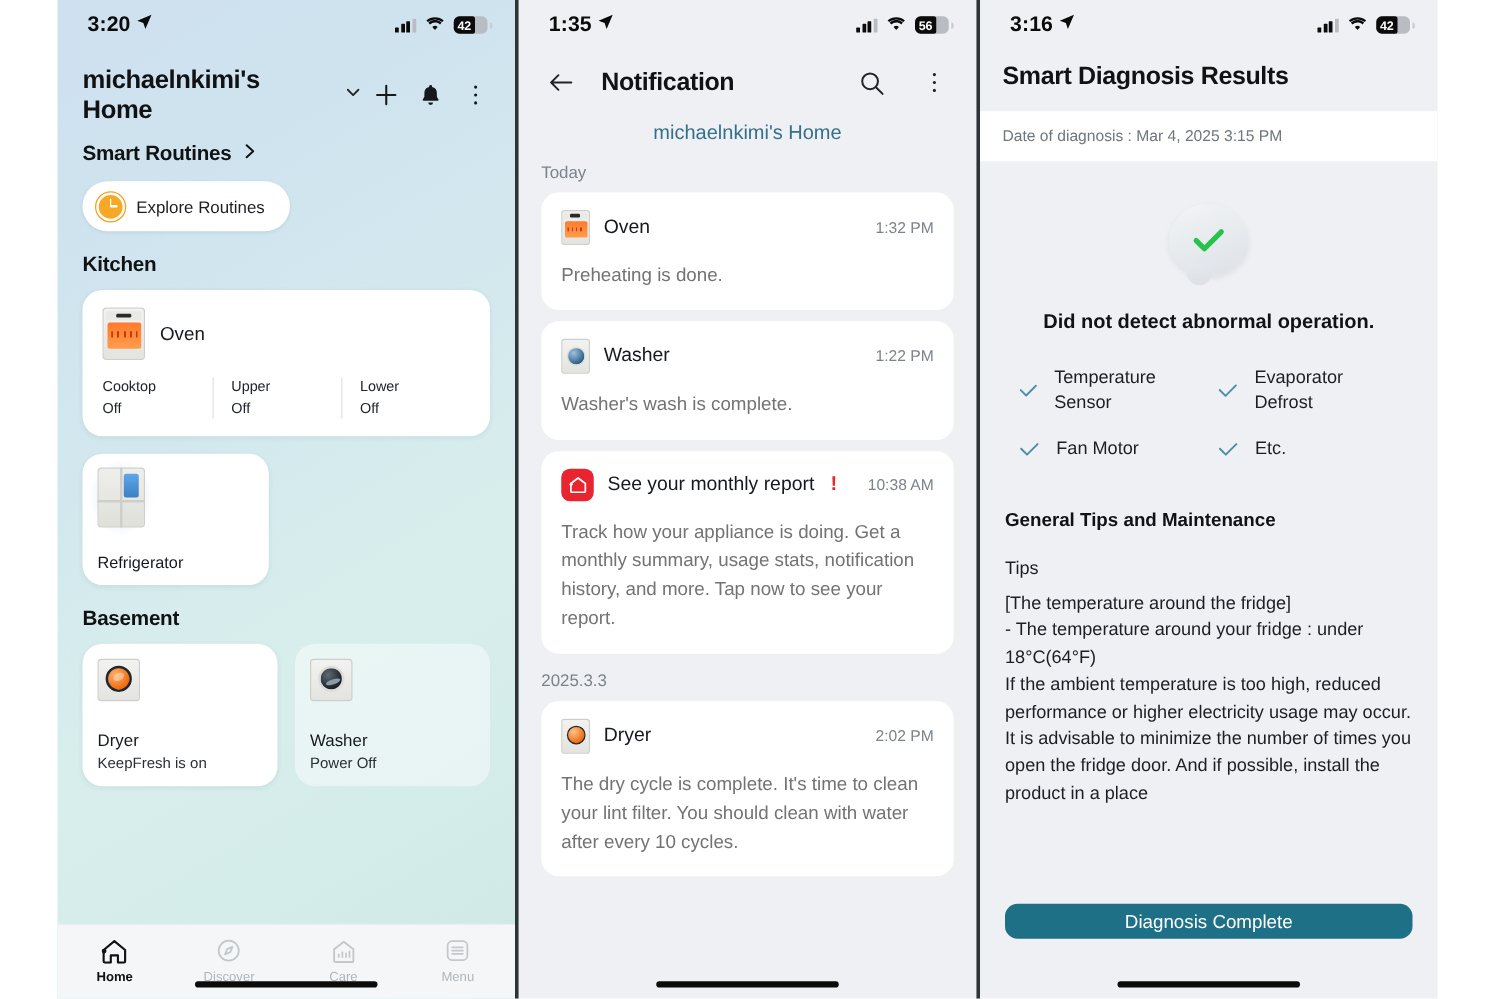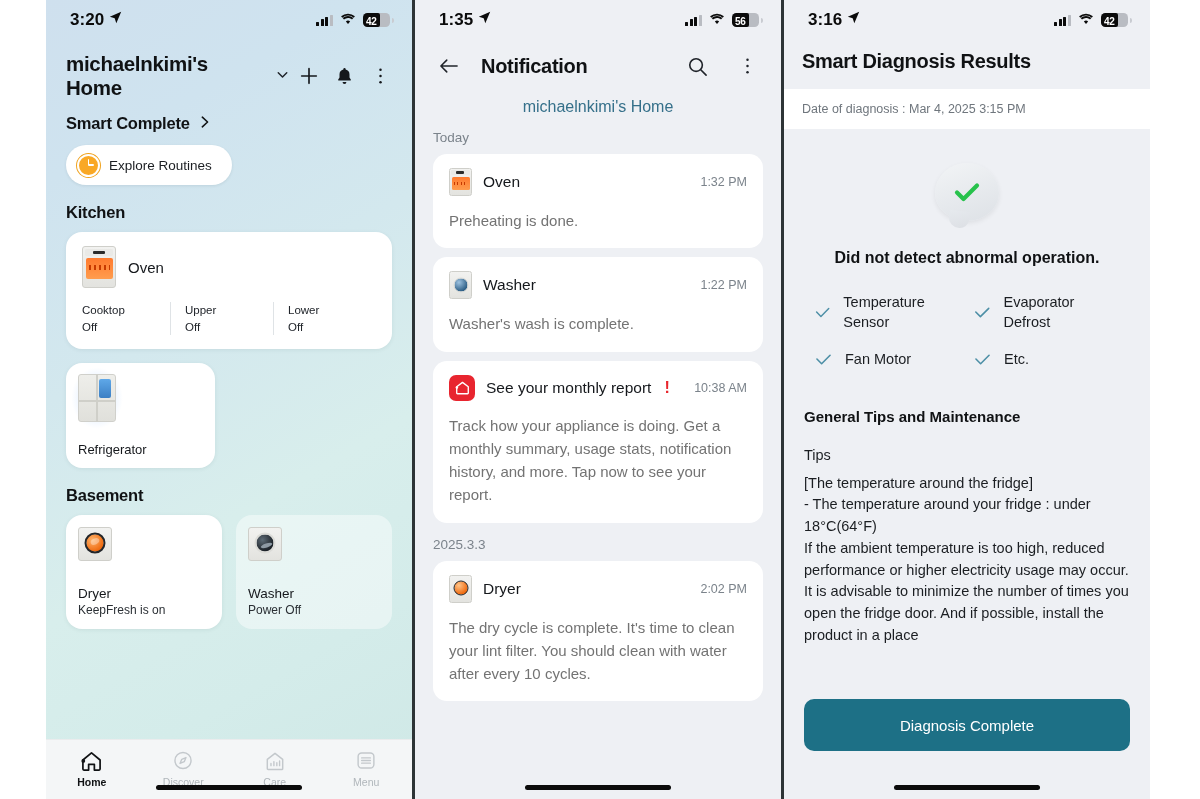--- a/index.html
+++ b/index.html
@@ -187,21 +187,21 @@
   }
   .result-title { text-align:center; font-size: 16px; font-weight:bold; color:#101214; margin-top: 28px; }
   .checks { display:grid; grid-template-columns: 1fr 1fr; gap: 18px 10px; padding: 26px 28px 0 30px; }
   .chk { display:flex; align-items:center; gap: 12px; }
   .chk .txt { font-size: 14.5px; color:#1b1e22; line-height:1.35; }
   .tips-wrap { padding: 38px 20px 0 20px; }
   .tips-h { font-size: 15px; font-weight:bold; color:#101214; }
   .tips-sub { font-size: 14.5px; color:#1b1e22; margin-top: 22px; }
   .tips-body { font-size: 14.5px; color:#1b1e22; line-height: 1.5; margin-top: 10px; white-space: pre-line; }
   .cta {
-    position:absolute; left:20px; right:20px; bottom: 48px; height: 52px;
+    position:absolute; left:20px; right:20px; bottom: 48px; height: 28px;
     background:#1d7086; color:#fff; border-radius: 10px; border:none;
     font-size: 15px; font-family:"Liberation Sans", sans-serif;
     display:flex; align-items:center; justify-content:center;
   }
 </style>
 </head>
 <body>
 
 <div class="stage">
 
@@ -260,21 +260,21 @@
       <span class="ic-btn">
         <svg width="5" height="20" viewBox="0 0 6 22">
             <circle cx="3" cy="3.4" r="1.5" fill="#15181c"></circle>
             <circle cx="3" cy="11" r="1.5" fill="#15181c"></circle>
             <circle cx="3" cy="18.6" r="1.5" fill="#15181c"></circle>
           </svg>
       </span>
     </div>
 
     <div class="smart-row">
-      <span class="lbl">Smart Complete</span>
+      <span class="lbl">Smart Routines</span>
       <span>
         <svg width="13" height="14" viewBox="0 0 14 16">
             <path d="M4.5 2.5l6 5.5-6 5.5" stroke="#101214" stroke-width="1.8" fill="none" stroke-linecap="round" stroke-linejoin="round"></path>
           </svg>
       </span>
     </div>
 
     <div class="explore">
       <span class="clock-ic"></span>
       <span class="etxt">Explore Routines</span>

